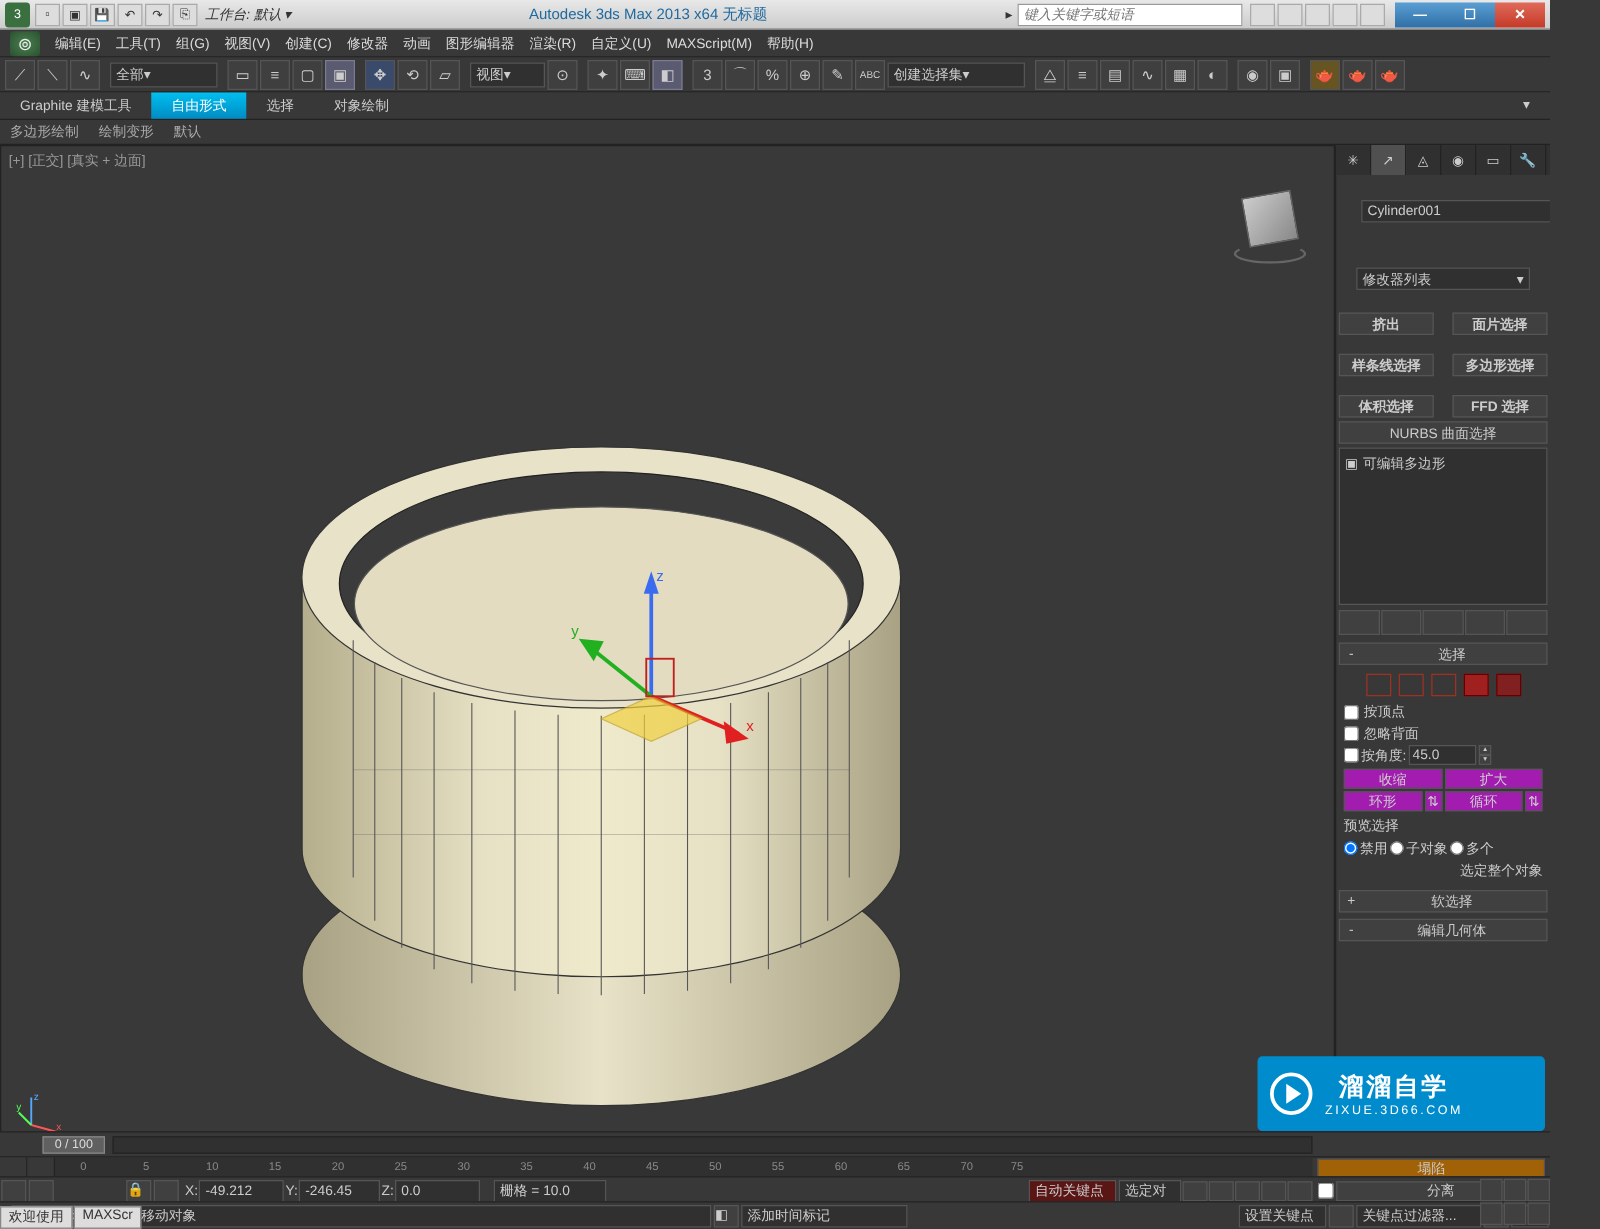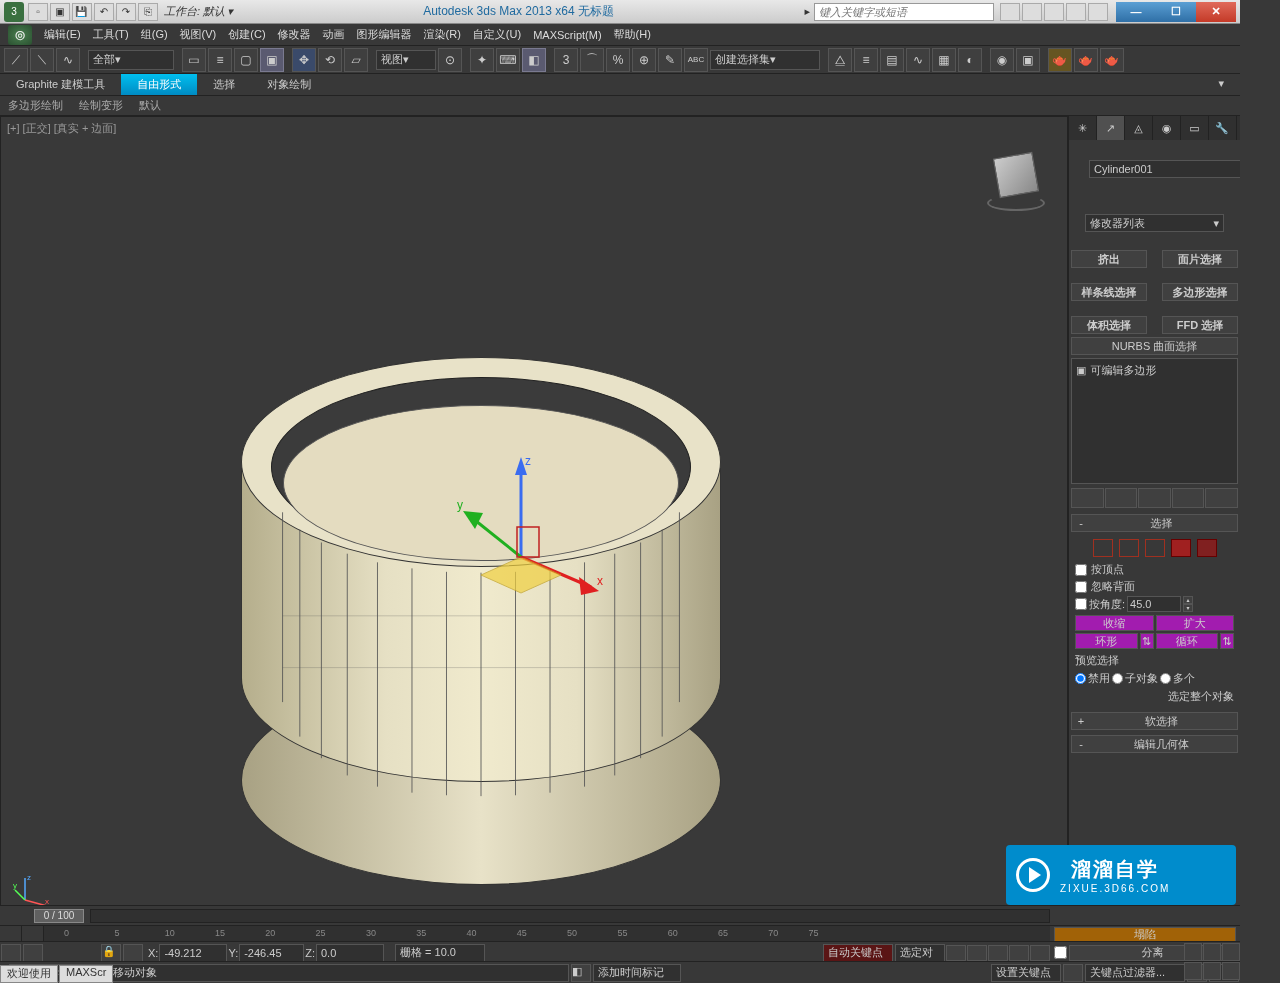--- a/index.html
+++ b/index.html
@@ -490,21 +490,21 @@
 </div>
 
 <div class="statusbar" style="bottom:0;">
   <div class="welcome">
     <div class="wb">欢迎使用</div>
     <div class="wb">MAXScr</div>
   </div>
   <div style="width:8px"></div>
   <div class="sb-box" style="width:560px">单击并拖动以选择并移动对象</div>
   <div class="sb-btn">◧</div>
-  <div class="sb-box" style="width:88px">添加时间标记</div>
+  <div class="sb-box" style="width:133px">添加时间标记</div>
   <div style="flex:1"></div>
   <div class="sb-box" style="width:70px">设置关键点</div>
   <div class="sb-btn"></div>
   <div class="sb-box" style="width:100px">关键点过滤器...</div>
   <div class="sb-btn"></div>
   <div class="sb-box" style="width:30px">0</div>
   <div class="right-tools-strip">
     <div></div>
     <div></div>
     <div></div>

